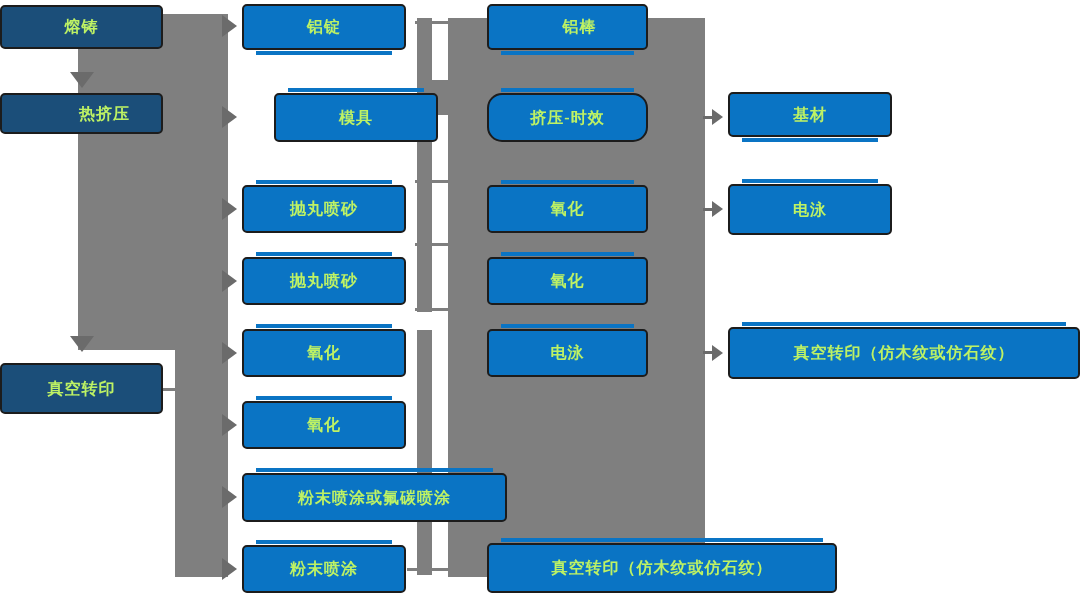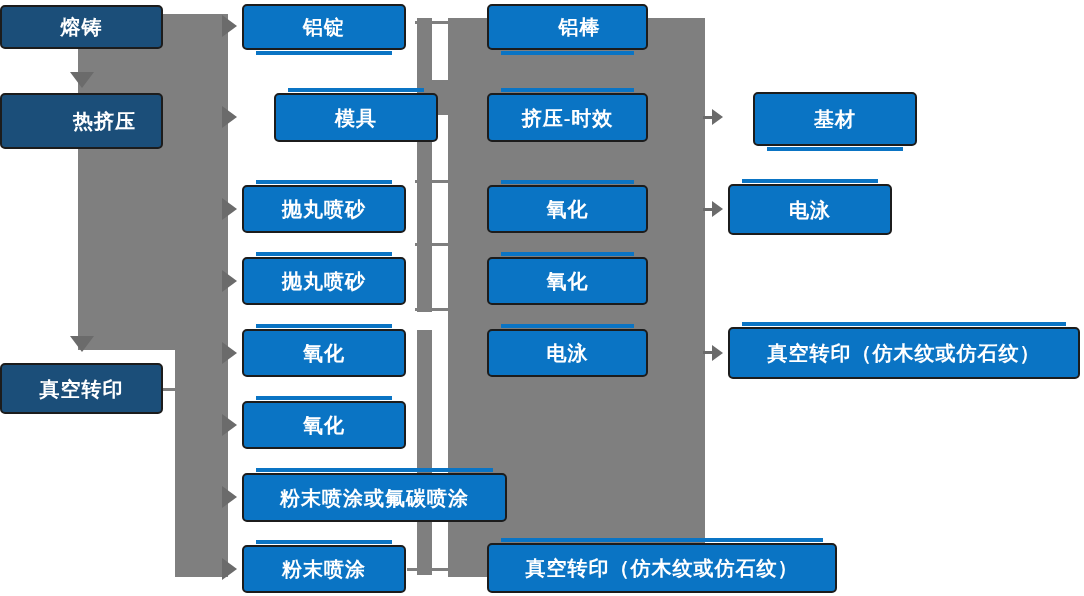--- a/index.html
+++ b/index.html
@@ -21,21 +21,21 @@
       border-left:12px solid transparent;border-right:12px solid transparent;
       border-top:16px solid #6b6b6b;}
   .sar{position:absolute;width:0;height:0;
       border-top:8px solid transparent;border-bottom:8px solid transparent;
       border-left:11px solid #6b6b6b;}
   .stail{position:absolute;height:3px;background:#6b6b6b;}
   
   .node{
     position:absolute;box-sizing:border-box;
     display:flex;align-items:center;justify-content:center;
-    color:#ffffff;font-size:20px;font-weight:600;letter-spacing:1px;
+    color:#bef264;font-size:16px;font-weight:600;letter-spacing:1px;
     border:2px solid #1c1c1c;border-radius:5px;line-height:1;
     white-space:nowrap;
   }
   .dark{background:#1b4e79;}
   .blue{background:#0a74c4;font-family:Liberation Serif, serif;}
   .strip-above::before{
     content:"";position:absolute;left:12px;right:12px;top:-7px;height:4px;
     background:#0a74c4;
   }
   .strip-below::after{
@@ -77,37 +77,37 @@
   <div class="ar" style="left:222px;top:558px;"></div>
 
   <div class="stail" style="left:703px;top:116px;width:9px;"></div>
   <div class="sar" style="left:712px;top:109px;"></div>
   <div class="stail" style="left:703px;top:208px;width:9px;"></div>
   <div class="sar" style="left:712px;top:201px;"></div>
   <div class="stail" style="left:703px;top:351px;width:9px;"></div>
   <div class="sar" style="left:712px;top:345px;"></div>
 
   <div class="node dark" style="left:0px;top:5px;width:163px;height:44px;">熔铸</div>
-  <div class="node dark" style="left:0px;top:93px;width:163px;height:56px;padding-left:46px;">热挤压</div>
+  <div class="node dark" style="left:0px;top:93px;width:163px;height:41px;padding-left:46px;">热挤压</div>
   <div class="node dark" style="left:0px;top:363px;width:163px;height:51px;">真空转印</div>
 
   <div class="node blue strip-below" style="left:242px;top:4px;width:164px;height:46px;">铝锭</div>
   <div class="node blue strip-above" style="left:242px;top:93px;width:164px;height:49px;margin-left:32px;">模具</div>
   <div class="node blue strip-above" style="left:242px;top:185px;width:164px;height:48px;">抛丸喷砂</div>
   <div class="node blue strip-above" style="left:242px;top:257px;width:164px;height:48px;">抛丸喷砂</div>
   <div class="node blue strip-above" style="left:242px;top:329px;width:164px;height:48px;">氧化</div>
   <div class="node blue strip-above" style="left:242px;top:401px;width:164px;height:48px;">氧化</div>
   <div class="node blue strip-above" style="left:242px;top:473px;width:265px;height:49px;">粉末喷涂或氟碳喷涂</div>
   <div class="node blue strip-above" style="left:242px;top:545px;width:164px;height:48px;">粉末喷涂</div>
 
   <div class="node blue strip-below" style="left:487px;top:4px;width:161px;height:46px;padding-left:24px;">铝棒</div>
-  <div class="node blue strip-above" style="left:487px;top:93px;width:161px;height:49px;">挤压-时效</div>
+  <div class="node blue strip-above" style="left:487px;top:93px;width:161px;height:49px;border-radius:15px;">挤压-时效</div>
   <div class="node blue strip-above" style="left:487px;top:185px;width:161px;height:48px;">氧化</div>
   <div class="node blue strip-above" style="left:487px;top:257px;width:161px;height:48px;">氧化</div>
   <div class="node blue strip-above" style="left:487px;top:329px;width:161px;height:48px;">电泳</div>
 
-  <div class="node blue strip-below" style="left:728px;top:92px;width:164px;height:54px;margin-left:25px;">基材</div>
+  <div class="node blue strip-below" style="left:728px;top:92px;width:164px;height:45px;">基材</div>
   <div class="node blue strip-above" style="left:728px;top:184px;width:164px;height:51px;">电泳</div>
   <div class="node blue strip-above" style="left:728px;top:327px;width:352px;height:52px;">真空转印（仿木纹或仿石纹）</div>
 
   <div class="node blue strip-above" style="left:487px;top:543px;width:350px;height:50px;">真空转印（仿木纹或仿石纹）</div>
 
 </div>
 
 </body></html>

